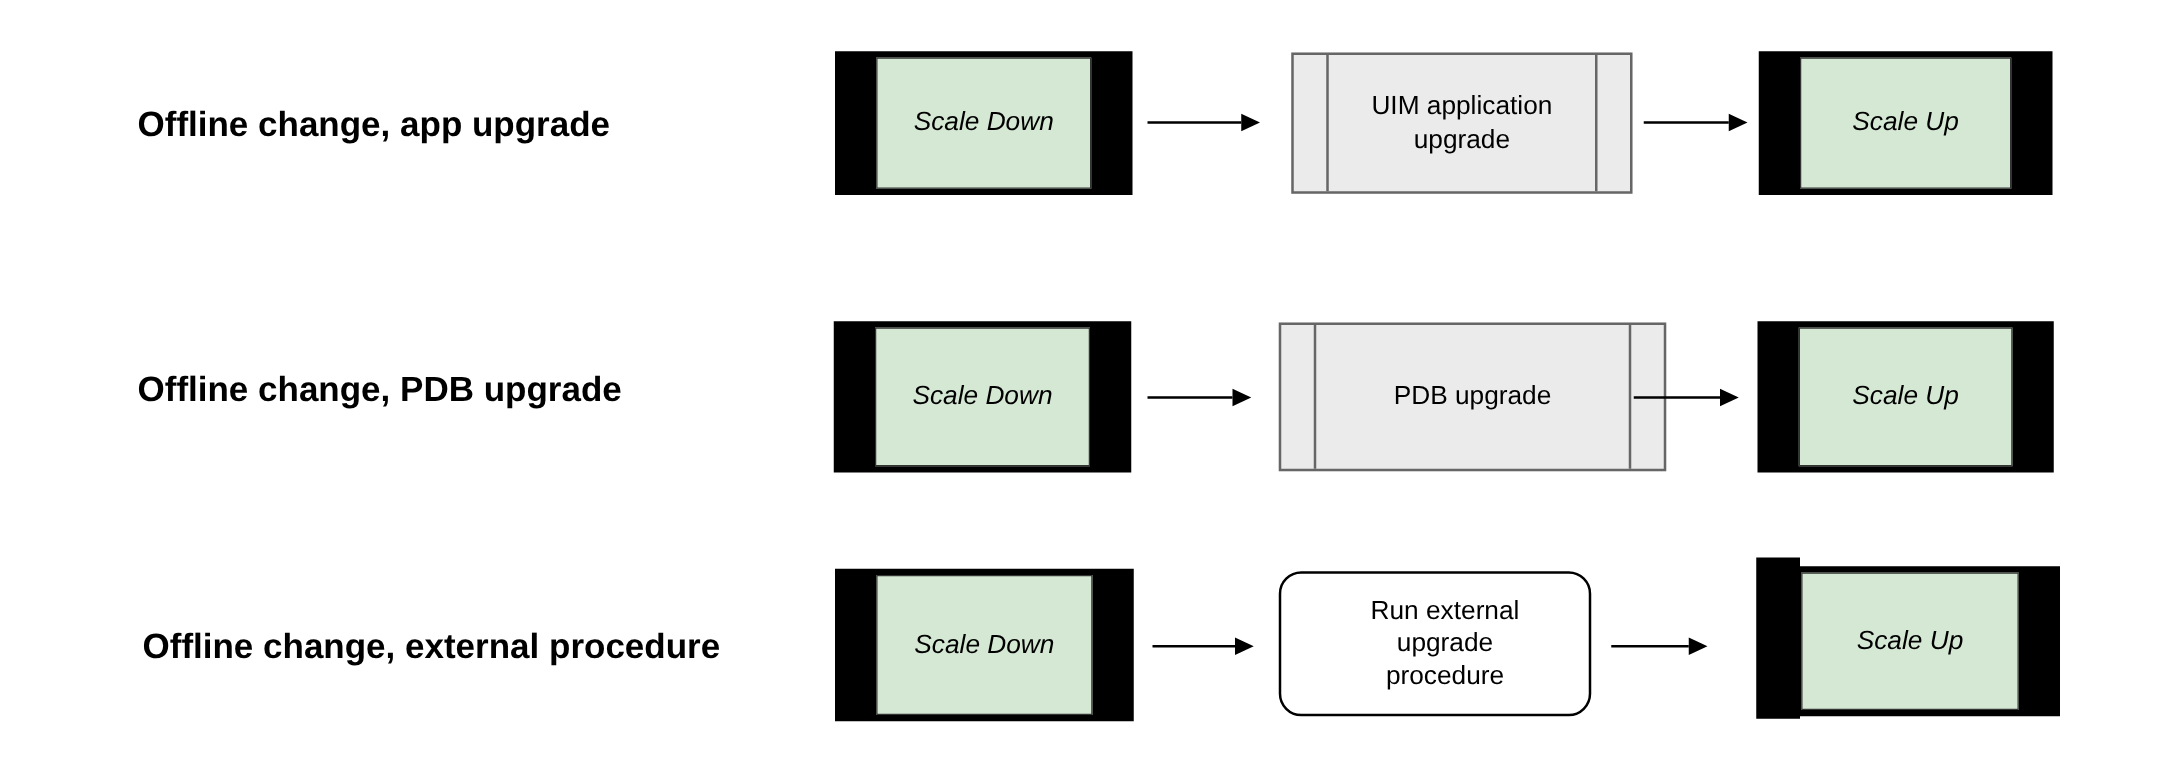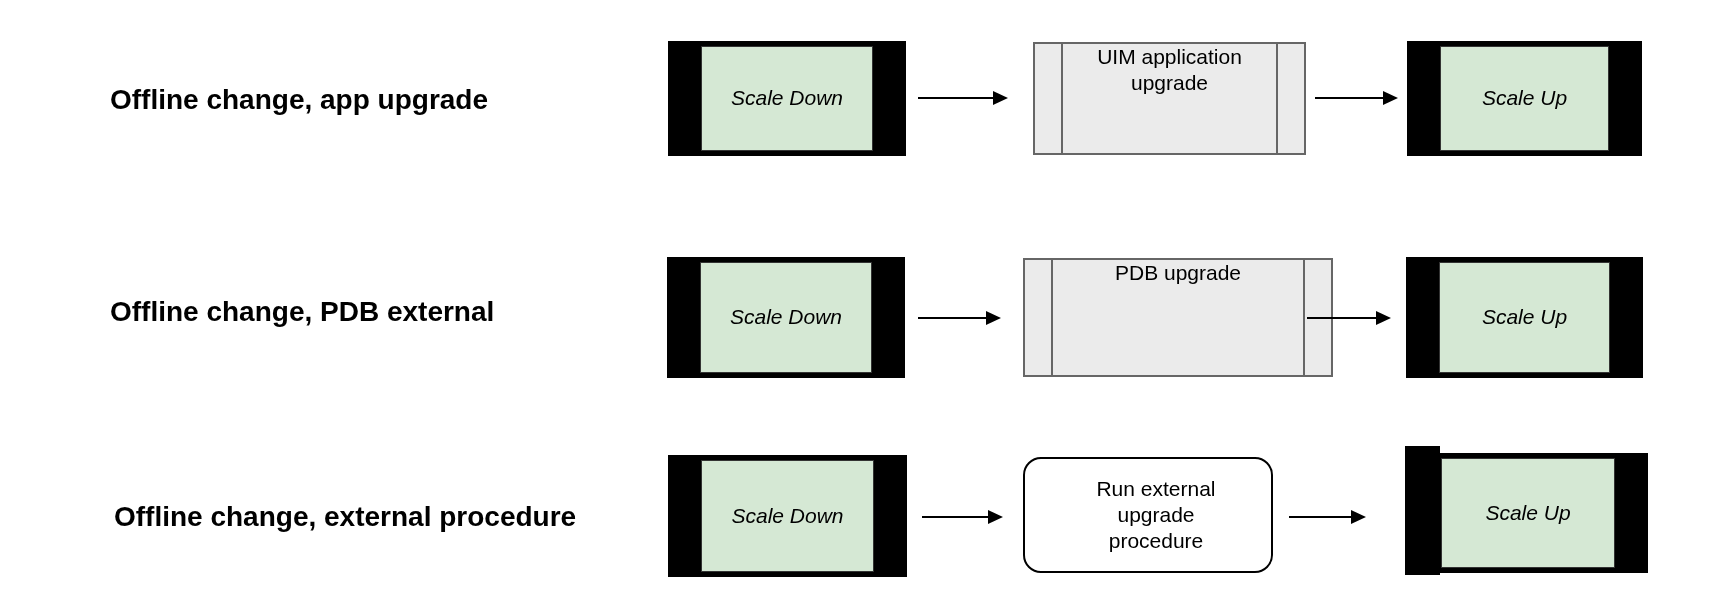--- a/index.html
+++ b/index.html
@@ -19,21 +19,21 @@
     display:flex; align-items:center; justify-content:center;
   }
   
   .filmbox.offset::before {
     content:""; position:absolute; left:-3px; top:-7px; width:35px;
     height:calc(100% + 9px); background:#000000;
   }
   
   .process {
     position:absolute; background:#ebebeb; border:2px solid #666666;
-    display:flex; align-items:flex-start; justify-content:center; box-sizing:border-box;
+    display:flex; align-items:center; justify-content:center; box-sizing:border-box;
   }
   .pline { position:absolute; top:0; bottom:0; width:2px; background:#666666; }
   .pline-left  { left:26px; }
   .pline-right { right:26px; }
   
   .rounded {
     position:absolute; background:#ffffff; border:2px solid #000000;
     border-radius:18px; display:flex; align-items:center; justify-content:center;
     box-sizing:border-box;
   }
@@ -74,21 +74,21 @@
     <div class="arrow" style="left:1315px; top:97px; width:68px;"></div>
 
     <div class="filmbox" style="left:1407px; top:41px; width:235px; height:115px;">
       <div class="film-inner">
         <div class="shape-text">Scale Up</div>
       </div>
     </div>
   </div>
 
   <div>
-    <div class="row-label" style="top:296px;">Offline change, PDB external</div>
+    <div class="row-label" style="top:296px;">Offline change, PDB upgrade</div>
 
     <div class="filmbox" style="left:667px; top:257px; width:238px; height:121px;">
       <div class="film-inner">
         <div class="shape-text">Scale Down</div>
       </div>
     </div>
 
     <div class="arrow" style="left:918px; top:317px; width:68px;"></div>
 
     <div class="process" style="left:1023px; top:258px; width:310px; height:119px;">

